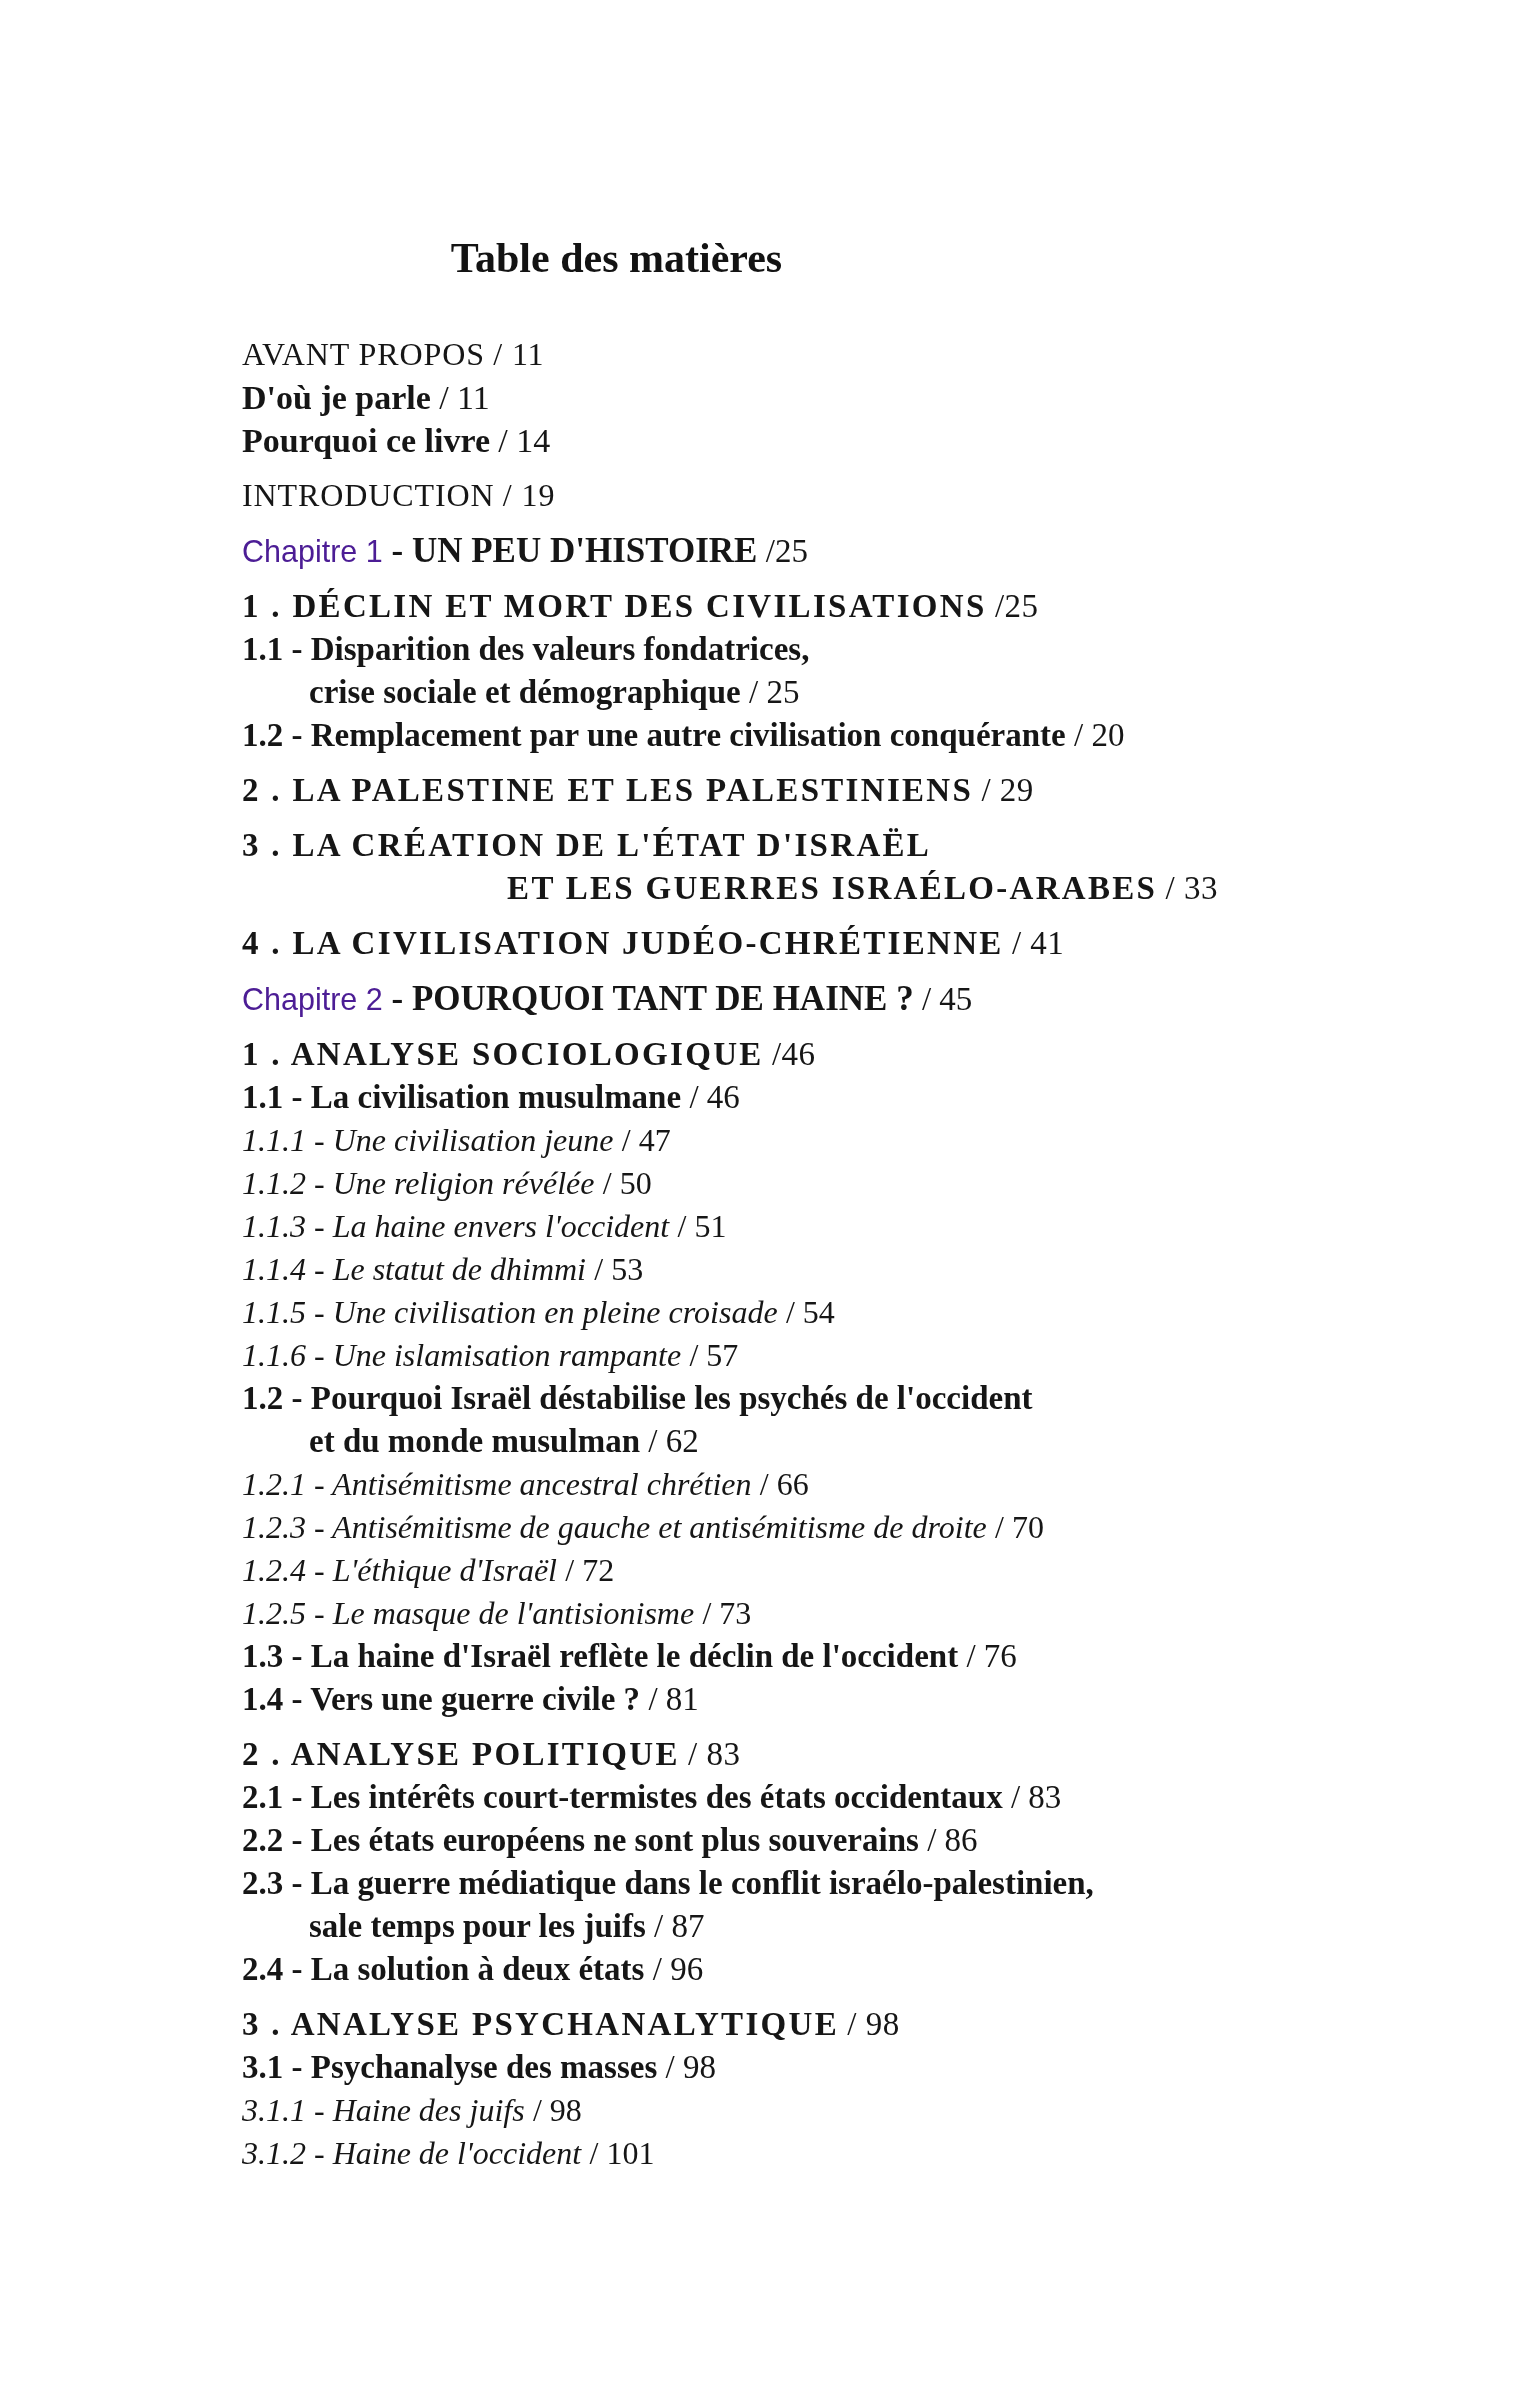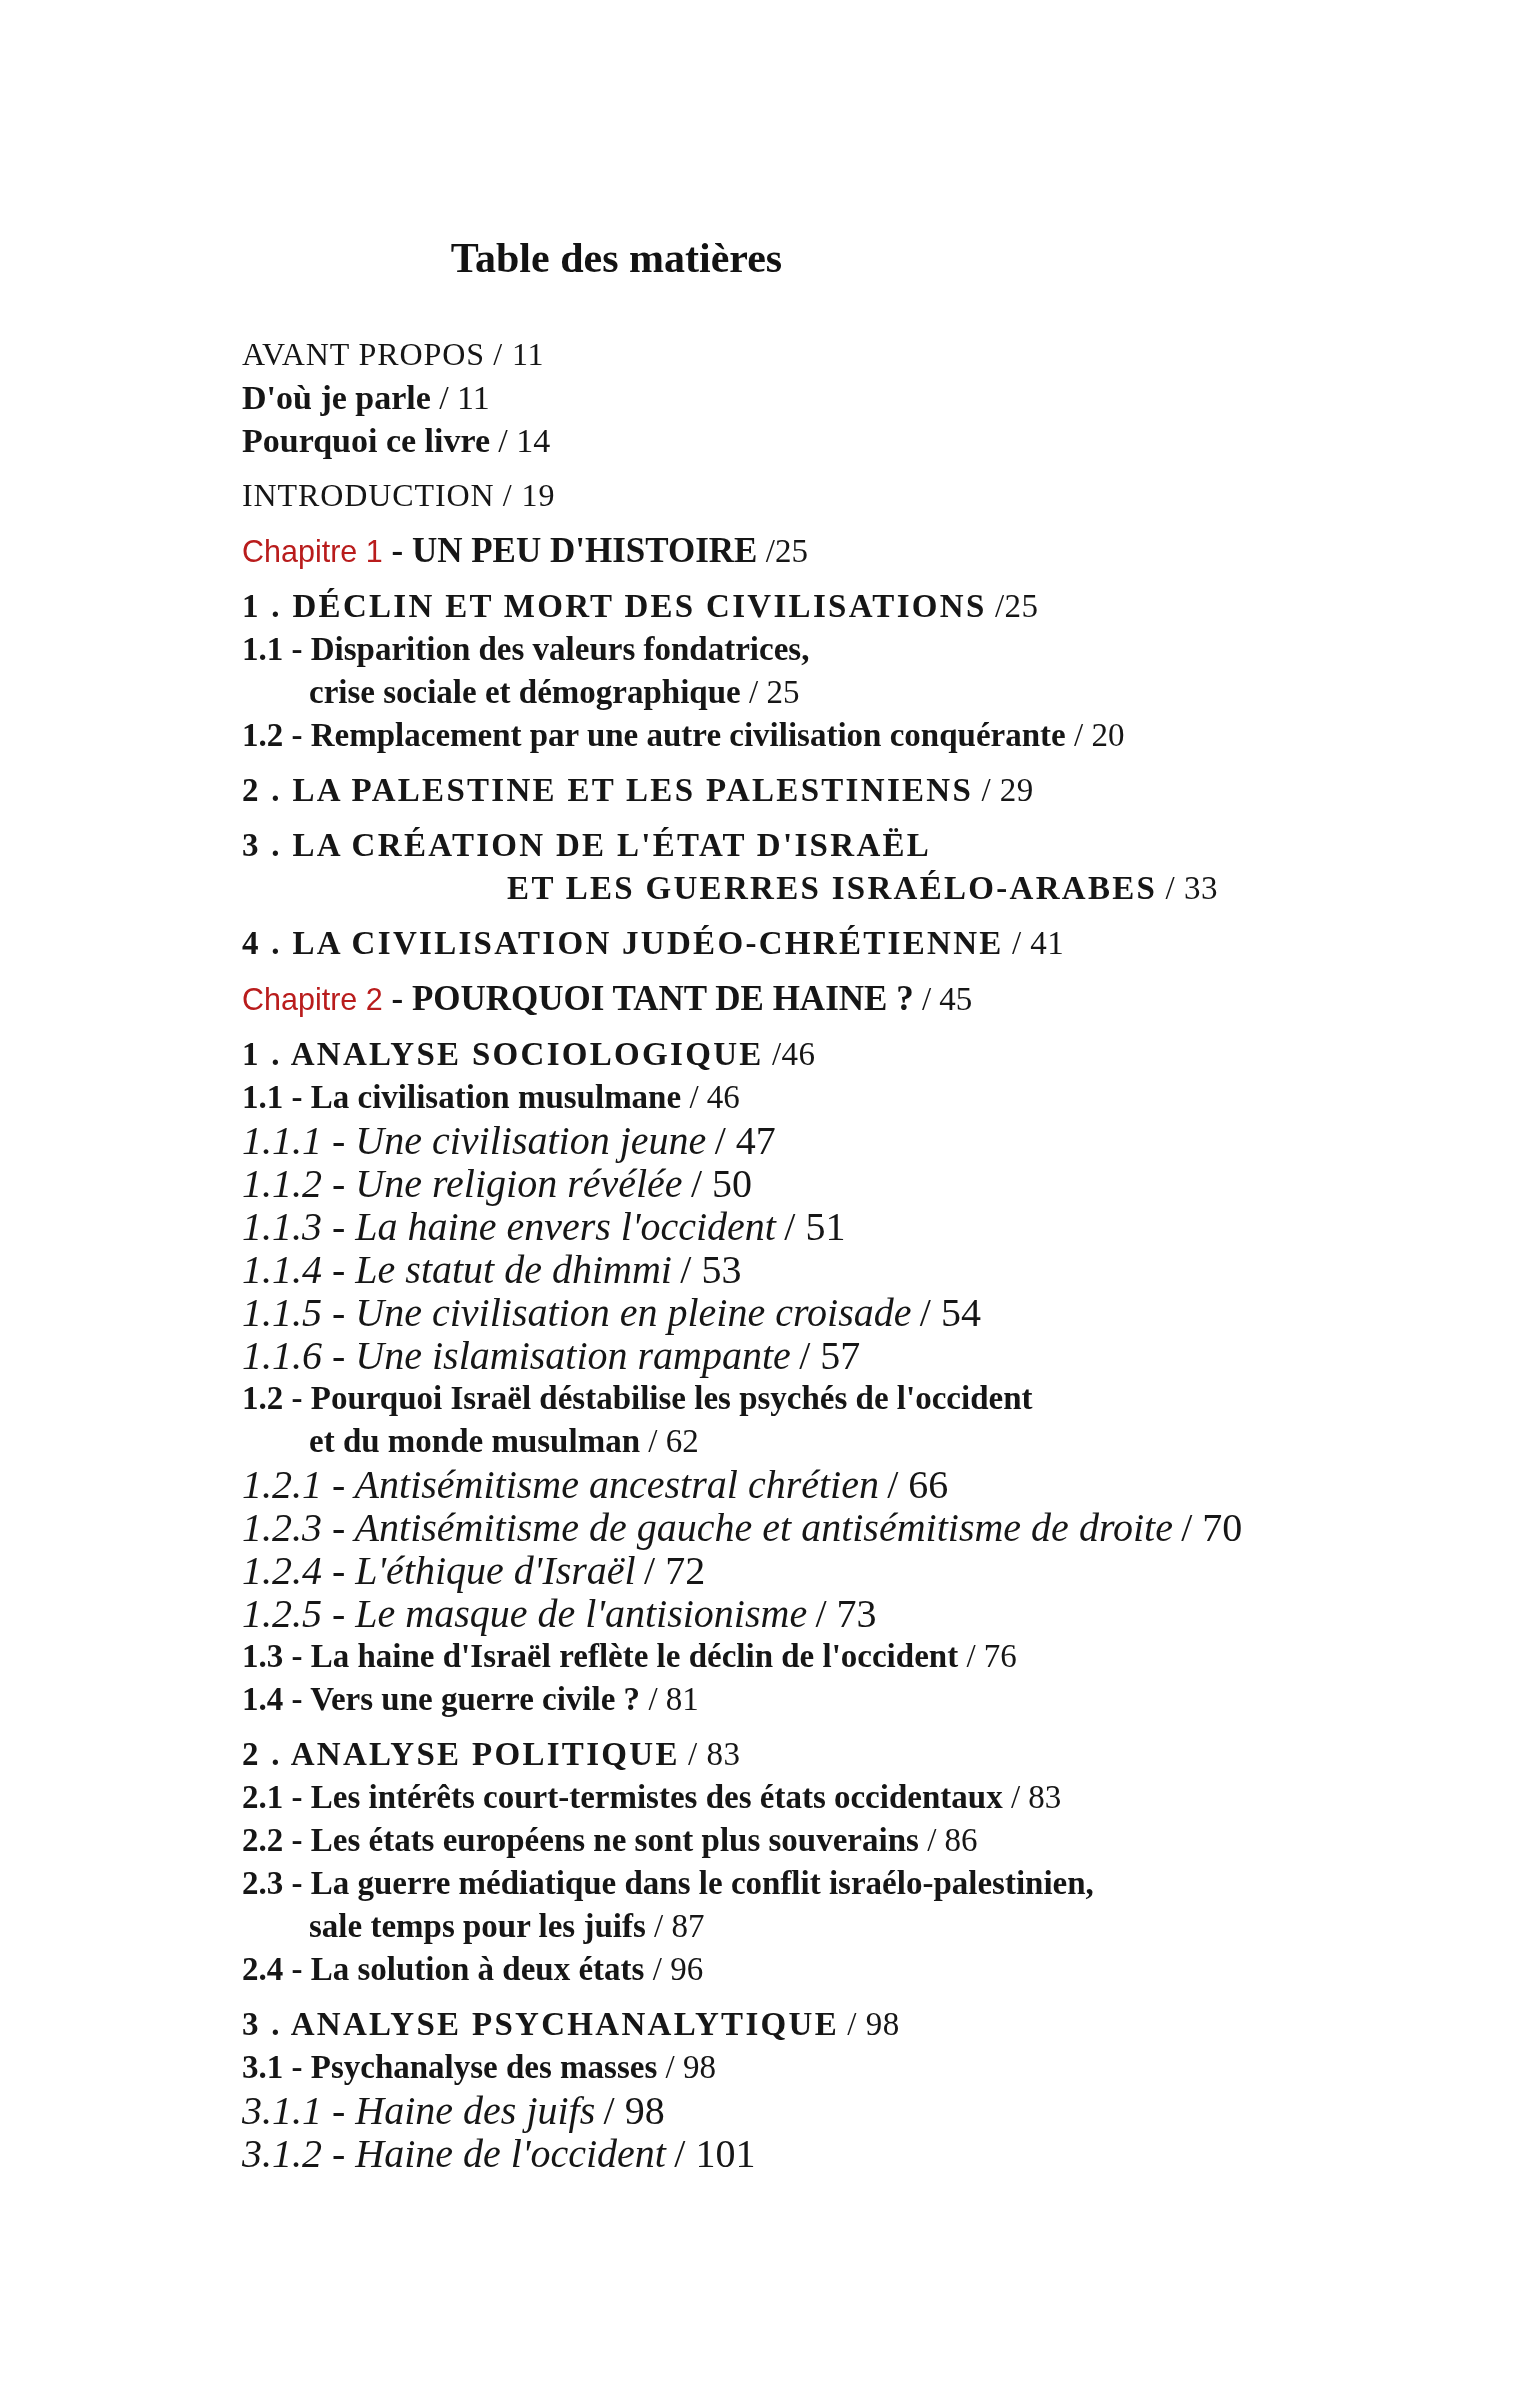--- a/index.html
+++ b/index.html
@@ -43,35 +43,35 @@
 
   
   .front-caps { font-size: 32px; letter-spacing: 0.9px; }
   .front-bold { font-weight: 700; font-size: 34px; }
 
   
   .chapter .prefix {
     font-family: "Liberation Sans", sans-serif;
     font-size: 30.5px;
     font-weight: 400;
-    color: #b91c1c;
+    color: #4c1d95;
   }
   .chapter .txt { font-weight: 700; font-size: 35px; }
 
   
   .section { font-weight: 700; letter-spacing: 2.3px; }
   .section .pg { letter-spacing: 0.5px; }
   .section.indent { padding-left: 44px; text-align: right; }
 
   
   .sub-bold .txt { font-weight: 700; }
   .sub-bold.indent { padding-left: 67px; }
 
   
-  .sub-italic { font-style: italic; font-size: 40px; }
+  .sub-italic { font-style: italic; font-size: 32px; }
 
   
   .pg {
     font-weight: 400;
     font-style: normal;
     margin-left: 8.3px;
   }
 </style>
 </head>
 <body>

